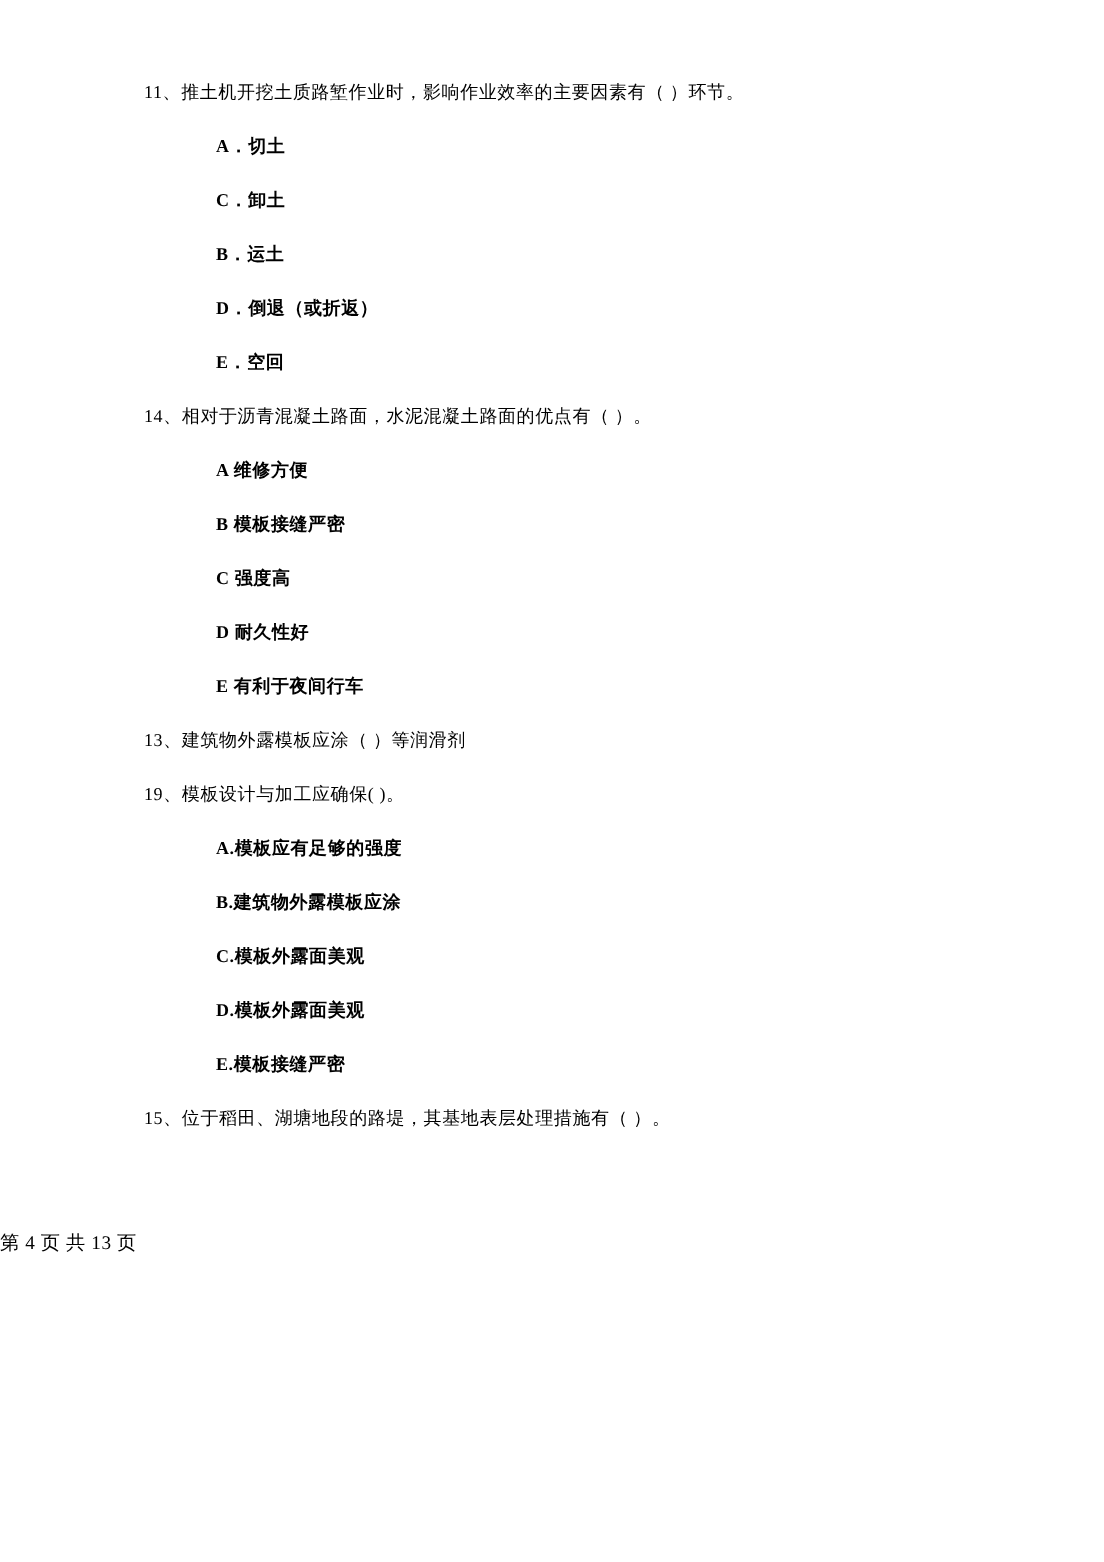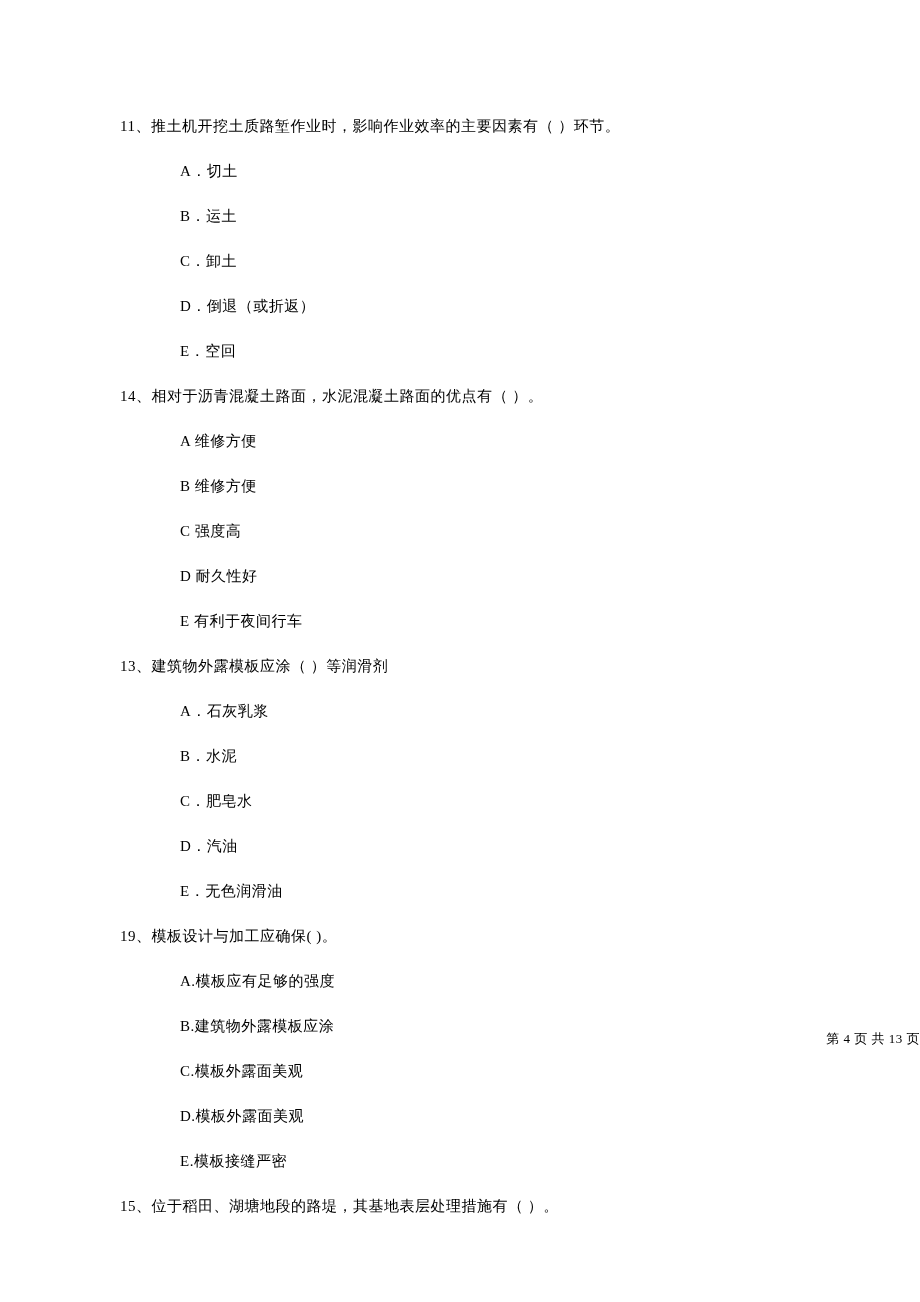--- a/index.html
+++ b/index.html
@@ -4,21 +4,21 @@
 <style>
   html, body {
     margin: 0;
     padding: 0;
     background: #fff;
     width: 920px;
     height: 1302px;
   }
   .page {
     box-sizing: border-box;
-    padding: 116px 120px 0 120px;
+    padding: 68px 120px 0 120px;
     font-family: "SimSun", "Songti SC", serif;
     font-size: 15px;
     color: #000;
     line-height: 1.4;
     position: relative;
     width: 920px;
     height: 1132px;
   }
   .q {
     margin-bottom: 24px;
@@ -26,67 +26,61 @@
   .q-text {
     margin: 0 0 24px 0;
     letter-spacing: 0.5px;
   }
   .opts {
     padding-left: 60px;
   }
   .opt {
     margin-bottom: 24px;
     letter-spacing: 0.5px;
+    font-weight: bold;
   }
   .footer {
     position: absolute;
     left: 0;
     right: 0;
     bottom: 84px;
-    text-align: right;
-    font-size: 13px;
+    text-align: left;
+    font-size: 16px;
     letter-spacing: 0.5px;
   }
 </style>
 </head>
 <body>
 
 <div class="page">
 
   <div class="q">
     <p class="q-text">11、推土机开挖土质路堑作业时，影响作业效率的主要因素有（    ）环节。</p>
     <div class="opts">
       <div class="opt">A．切土</div>
+      <div class="opt">C．卸土</div>
       <div class="opt">B．运土</div>
-      <div class="opt">C．卸土</div>
       <div class="opt">D．倒退（或折返）</div>
       <div class="opt">E．空回</div>
     </div>
   </div>
 
   <div class="q">
     <p class="q-text">14、相对于沥青混凝土路面，水泥混凝土路面的优点有（    ）。</p>
     <div class="opts">
       <div class="opt">A 维修方便</div>
-      <div class="opt">B 维修方便</div>
+      <div class="opt">B 模板接缝严密</div>
       <div class="opt">C 强度高</div>
       <div class="opt">D 耐久性好</div>
       <div class="opt">E 有利于夜间行车</div>
     </div>
   </div>
 
   <div class="q">
     <p class="q-text">13、建筑物外露模板应涂（   ）等润滑剂</p>
-    <div class="opts">
-      <div class="opt">A．石灰乳浆</div>
-      <div class="opt">B．水泥</div>
-      <div class="opt">C．肥皂水</div>
-      <div class="opt">D．汽油</div>
-      <div class="opt">E．无色润滑油</div>
-    </div>
   </div>
 
   <div class="q">
     <p class="q-text">19、模板设计与加工应确保(    )。</p>
     <div class="opts">
       <div class="opt">A.模板应有足够的强度</div>
       <div class="opt">B.建筑物外露模板应涂</div>
       <div class="opt">C.模板外露面美观</div>
       <div class="opt">D.模板外露面美观</div>
       <div class="opt">E.模板接缝严密</div>

